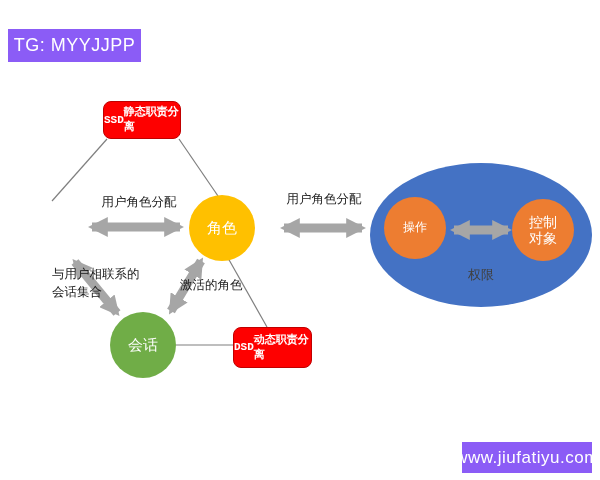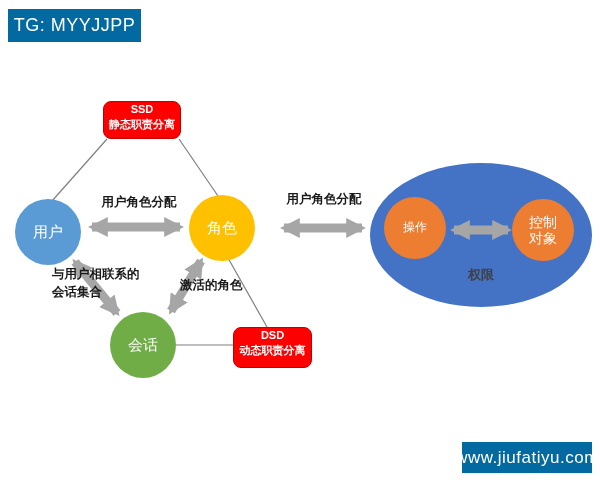--- a/index.html
+++ b/index.html
@@ -1,49 +1,50 @@
 <!DOCTYPE html>
 <html><head>
 <meta charset="utf-8">
 <style>
   html,body{margin:0;padding:0;background:#ffffff;}
   .stage{
     position:relative;width:600px;height:480px;background:#ffffff;overflow:hidden;
     font-family:"Liberation Sans","DejaVu Sans",sans-serif;
   }
   .badge{
-    position:absolute;background:#0369a1;color:#ffffff;
+    position:absolute;background:#8b5cf6;color:#ffffff;
     display:flex;align-items:center;justify-content:center;
     letter-spacing:.5px;
+    margin-top:20px;
   }
   .badge-top{left:8px;top:9px;width:133px;height:33px;font-size:18px;}
   .badge-bottom{right:8px;bottom:7px;width:130px;height:31px;font-size:17px;}
   .svg-layer{position:absolute;left:0;top:0;width:600px;height:480px;}
   .node{
     position:absolute;border-radius:50%;display:flex;align-items:center;justify-content:center;
     color:#ffffff;font-size:15px;font-weight:500;text-align:center;line-height:1.15;
   }
   .node-user{left:15px;top:199px;width:66px;height:66px;background:#5b9bd5;}
   .node-role{left:189px;top:195px;width:66px;height:66px;background:#ffc000;}
   .node-session{left:110px;top:312px;width:66px;height:66px;background:#70ad47;}
   .ellipse{
     position:absolute;left:370px;top:163px;width:222px;height:144px;
     background:#4472c4;border-radius:50%;
   }
   .node-operation{left:384px;top:197px;width:62px;height:62px;background:#ed7d31;font-size:12px;}
   .node-object{left:512px;top:199px;width:62px;height:62px;background:#ed7d31;font-size:14px;white-space:pre-line;}
   .constraint{
     position:absolute;background:#fe0000;border:1.5px solid #c00000;border-radius:8px;
-    color:#ffffff;display:flex;flex-direction:column;align-items:center;
-    font-size:11px;font-weight:700;line-height:1.35;box-sizing:border-box;
+    color:#ffffff;display:flex;flex-direction:row;align-items:center;justify-content:center;
+    font-size:11px;font-weight:700;line-height:1.35;box-sizing:border-box;font-family:Liberation Mono, monospace;
   }
   .constraint-ssd{left:103px;top:101px;width:78px;height:38px;}
   .constraint-dsd{left:233px;top:327px;width:79px;height:41px;}
   .lbl{
-    position:absolute;color:#1a1a1a;font-size:12.5px;font-weight:700;line-height:1.4;
+    position:absolute;color:#1a1a1a;font-size:12.5px;font-weight:400;line-height:1.4;
     white-space:pre-line;
   }
   .lbl-user-role{left:98px;top:194px;width:82px;text-align:center;}
   .lbl-role-perm{left:283px;top:191px;width:82px;text-align:center;}
   .lbl-user-session{left:52px;top:266px;}
   .lbl-active-roles{left:180px;top:277px;}
   .lbl-permission{left:462px;top:266px;width:38px;text-align:center;font-size:13px;}
 </style>
 </head>
 <body>
@@ -71,21 +72,20 @@
 
   <div class="ellipse"></div>
   <svg class="svg-layer" viewBox="0 0 600 480" style="pointer-events:none;">
     <line x1="454" y1="230" x2="508" y2="230" stroke="#a6a6a6" stroke-width="9" marker-start="url(#ah)" marker-end="url(#ah)"></line>
   </svg>
   <div class="node node-operation">操作</div>
   <div class="node node-object">控制
 对象</div>
   <div class="lbl lbl-permission" style="color:#404040;">权限</div>
 
-  <div class="node node-user">用户</div>
   <div class="node node-role">角色</div>
   <div class="node node-session">会话</div>
 
   <div class="constraint constraint-ssd">
     <span>SSD</span>
     <span>静态职责分离</span>
   </div>
   <div class="constraint constraint-dsd">
     <span>DSD</span>
     <span>动态职责分离</span>

